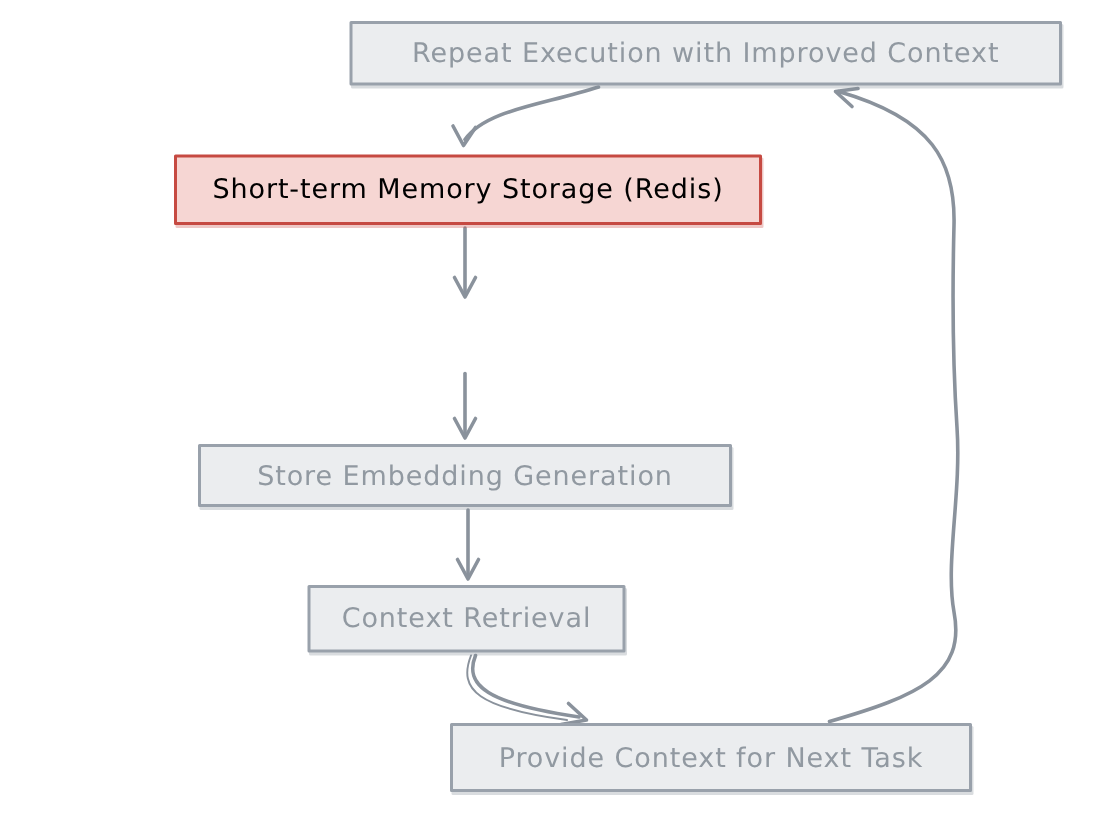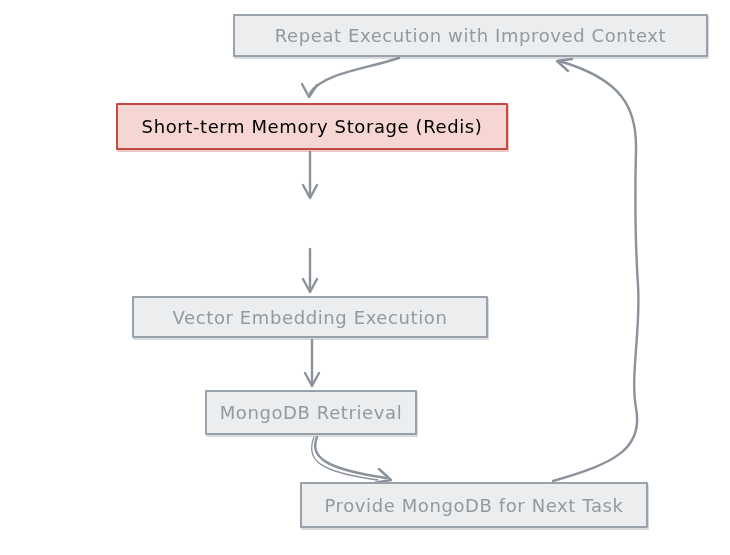--- a/index.html
+++ b/index.html
@@ -104,24 +104,24 @@
   <div class="node gray node-repeat-execution">
     <span>Repeat Execution with Improved Context</span>
   </div>
 
   <div class="node red node-short-term-memory">
     <span>Short-term Memory Storage (Redis)</span>
   </div>
 
 
   <div class="node gray node-vector-embedding">
-    <span>Vector Embedding Execution</span>
+    <span>Store Embedding Generation</span>
   </div>
 
   <div class="node gray node-memory-retrieval">
-    <span>MongoDB Retrieval</span>
+    <span>Context Retrieval</span>
   </div>
 
   <div class="node gray node-provide-context">
-    <span>Provide MongoDB for Next Task</span>
+    <span>Provide Context for Next Task</span>
   </div>
 
 </div>
 
 </body></html>

